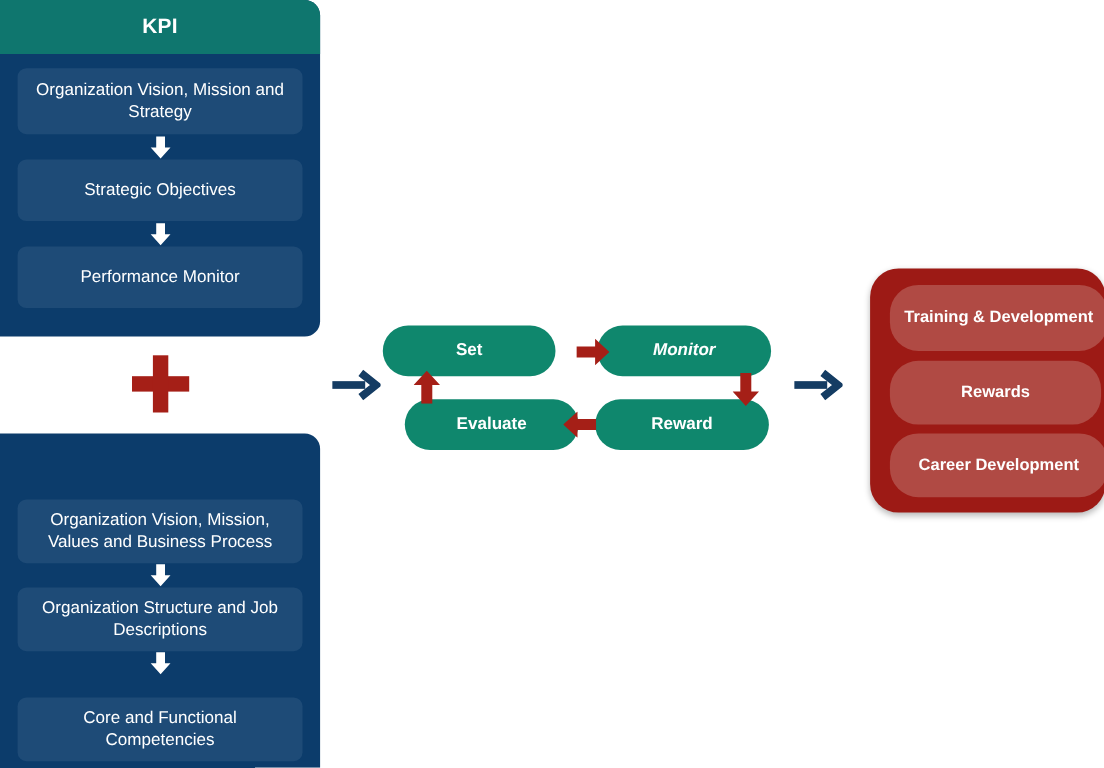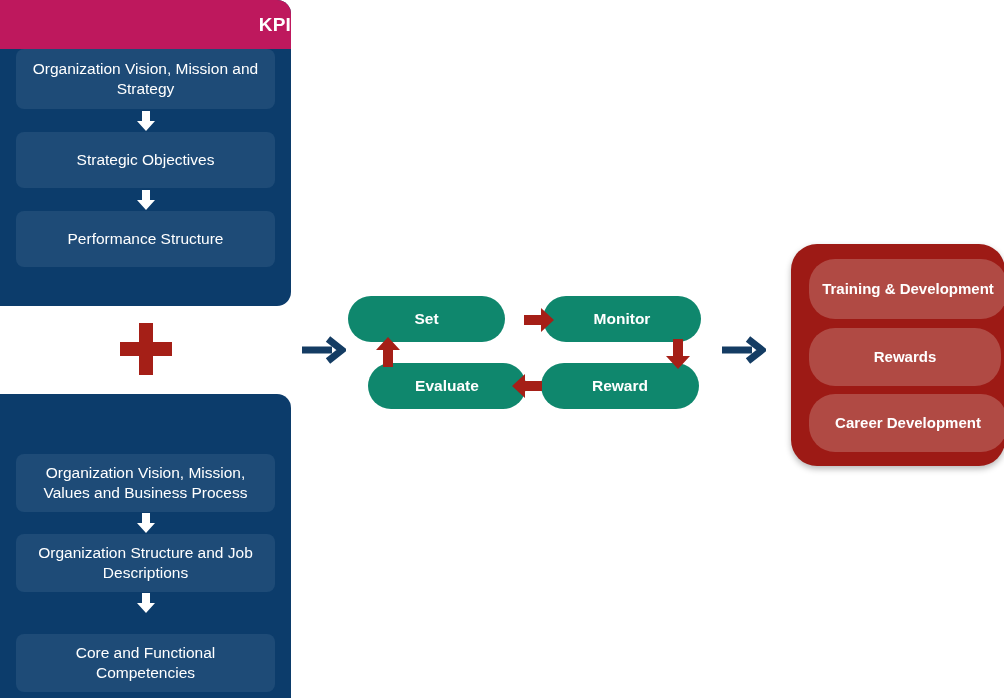--- a/index.html
+++ b/index.html
@@ -21,27 +21,27 @@
     position: absolute;
     background: #0c3c6b;
     border-radius: 14px;
     box-sizing: border-box;
   }
   .panel-header {
     position: absolute;
     left: 0;
     top: 0;
     width: 100%;
-    background: #be185d;
+    background: #0f766e;
     color: #ffffff;
     font-size: 19px;
     font-weight: bold;
     display: flex;
     align-items: center;
-    justify-content: flex-end;
+    justify-content: center;
     border-radius: 14px 14px 0 0;
     letter-spacing: .2px;
   }
   .panel-body {
     position: absolute;
     left: 0;
     width: 100%;
     box-sizing: border-box;
     padding: 0 16px;
   }
@@ -134,42 +134,42 @@
 <body>
 
 <div class="panel" style="left:0px; top:0px; width:291px; height:306px; border-radius:0 14px 14px 0;">
 
   <div class="panel-header" style="height:49px; border-radius:0 14px 0 0;">
     <span>KPI</span>
   </div>
 
   <div class="panel-body" style="top:49px; height:257px;">
 
-    <div class="step-box" style="height:60px;">
+    <div class="step-box" style="margin-top:13px; height:60px;">
       <span>Organization Vision, Mission and Strategy</span>
     </div>
 
     <div class="down-arrow" style="height:23px;">
       <svg width="22" height="22" viewBox="0 0 22 22">
         <polygon points="7,1 15,1 15,11 20,11 11,21 2,11 7,11" fill="#ffffff"></polygon>
       </svg>
     </div>
 
     <div class="step-box" style="height:56px;">
       <span>Strategic Objectives</span>
     </div>
 
     <div class="down-arrow" style="height:23px;">
       <svg width="22" height="22" viewBox="0 0 22 22">
         <polygon points="7,1 15,1 15,11 20,11 11,21 2,11 7,11" fill="#ffffff"></polygon>
       </svg>
     </div>
 
     <div class="step-box" style="height:56px;">
-      <span>Performance Structure</span>
+      <span>Performance Monitor</span>
     </div>
   </div>
 </div>
 
 <div class="plus-sign" style="left:120px; top:323px; width:52px; height:52px;">
   <div class="bar-h" style="left:0; top:19px; width:52px; height:14px;"></div>
   <div class="bar-v" style="left:19px; top:0; width:14px; height:52px;"></div>
 </div>
 
 <div class="panel" style="left:0px; top:394px; width:291px; height:304px; border-radius:0 14px 0 0;">
@@ -209,21 +209,21 @@
     <polyline points="26,3 40,14 26,25" fill="none" stroke="#143c63" stroke-width="7" stroke-linecap="butt" stroke-linejoin="miter"></polyline>
   </svg>
 </div>
 
 <div class="cycle" style="left:0px; top:0px; width:1004px; height:698px;">
 
   <div class="cycle-box" style="left:348px; top:296px; width:157px; height:46px;">
     <span>Set</span>
   </div>
 
-  <div class="cycle-box" style="left:543px; top:296px; width:158px; height:46px;">
+  <div class="cycle-box" style="left:543px; top:296px; width:158px; height:46px;font-style:italic;">
     <span>Monitor</span>
   </div>
 
   <div class="cycle-box" style="left:541px; top:363px; width:158px; height:46px;">
     <span>Reward</span>
   </div>
 
   <div class="cycle-box" style="left:368px; top:363px; width:158px; height:46px;">
     <span>Evaluate</span>
   </div>

